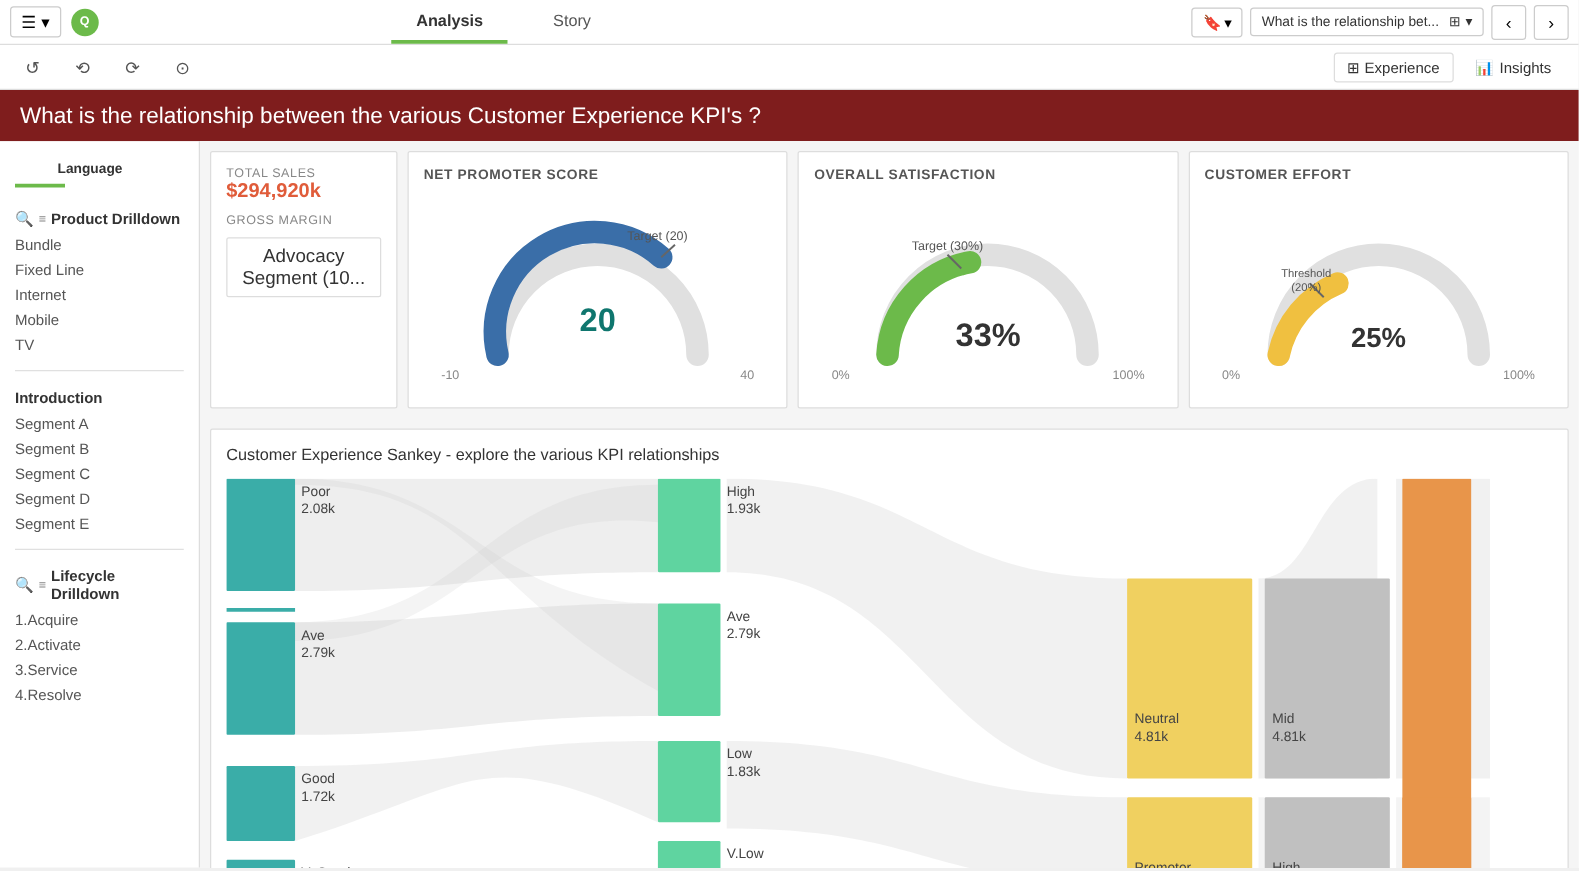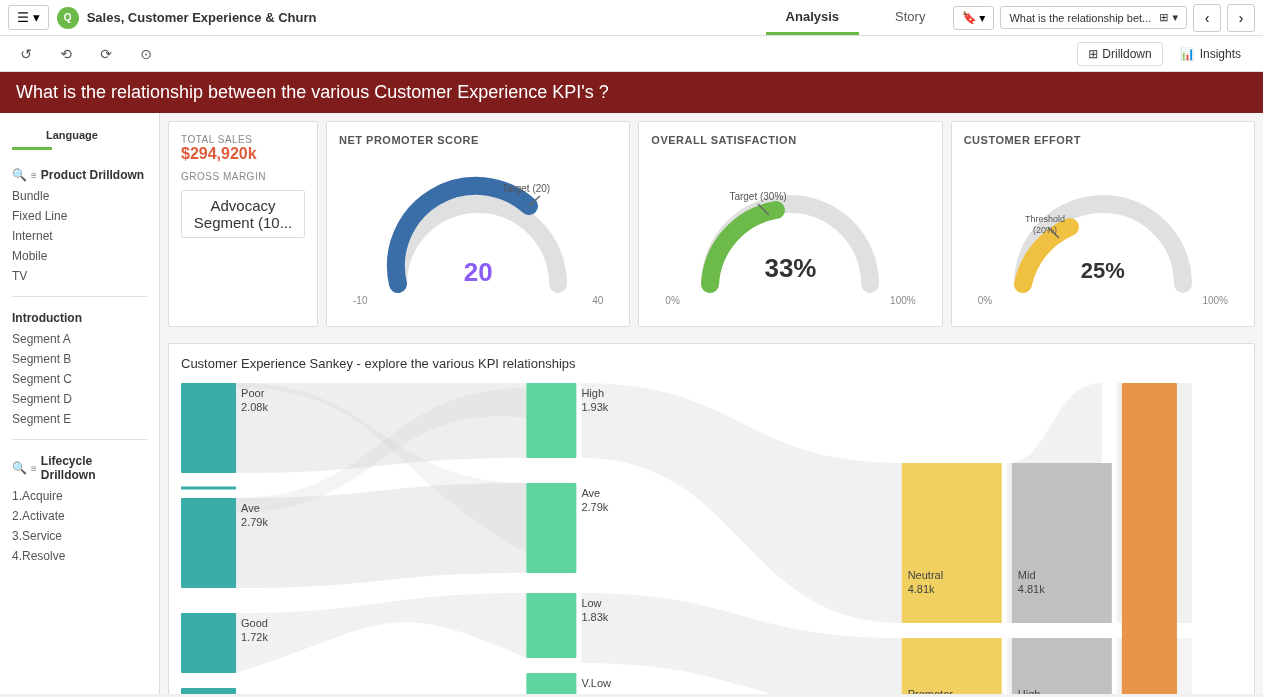--- a/index.html
+++ b/index.html
@@ -68,21 +68,20 @@
 <body>
 
 <div class="top-bar">
   <button class="hamburger-btn">
     <span>☰</span>
     <span>▾</span>
   </button>
   <div class="app-icon">
     <span>Q</span>
   </div>
-  <div class="app-title">Sales, Customer Experience &amp; Churn</div>
   <div class="tab-group">
     <div class="tab active">Analysis</div>
     <div class="tab">Story</div>
   </div>
   <div class="top-right">
     <button class="bookmark-btn">
       <span>🔖</span>
       <span>▾</span>
     </button>
     <div class="sheet-selector">
@@ -96,21 +95,21 @@
 </div>
 
 <div class="toolbar">
   <div class="toolbar-btn">↺</div>
   <div class="toolbar-btn">⟲</div>
   <div class="toolbar-btn">⟳</div>
   <div class="toolbar-btn">⊙</div>
   <div class="toolbar-right">
     <div class="selections-btn">
       <span>⊞</span>
-      <span>Drilldown</span>
+      <span>Experience</span>
     </div>
     <div class="insights-btn">
       <span>📊</span>
       <span>Insights</span>
     </div>
   </div>
 </div>
 
 <div class="header-banner">
   <span>What is the relationship between the various Customer Experience KPI's ?</span>
@@ -176,21 +175,21 @@
         <div class="gauge-container">
           <svg width="200" height="160" viewBox="0 0 200 160">
 
             <path d="M 20 130 A 80 80 0 0 1 180 130" fill="none" stroke="#e0e0e0" stroke-width="18" stroke-linecap="round"></path>
 
             <path d="M 20 130 A 80 80 0 0 1 151 52" fill="none" stroke="#3a6ea8" stroke-width="18" stroke-linecap="round"></path>
 
             <line x1="151" y1="52" x2="162" y2="42" stroke="#666" stroke-width="1.5"></line>
             <text x="148" y="38" font-size="10" fill="#555" text-anchor="middle">Target (20)</text>
           </svg>
-          <div style="position:absolute; bottom:26px; font-size:26px; font-weight:600; color:#8b5cf6;">20</div>
+          <div style="position:absolute; bottom:42px; font-size:26px; font-weight:600; color:#0f766e;">20</div>
           <div style="position:absolute; bottom:8px; left:14px; font-size:10px; color:#888;">-10</div>
           <div style="position:absolute; bottom:8px; right:14px; font-size:10px; color:#888;">40</div>
         </div>
       </div>
 
       <div class="kpi-card">
         <div class="gauge-title">OVERALL SATISFACTION</div>
         <div class="gauge-container">
           <svg width="200" height="160" viewBox="0 0 200 160">
 

